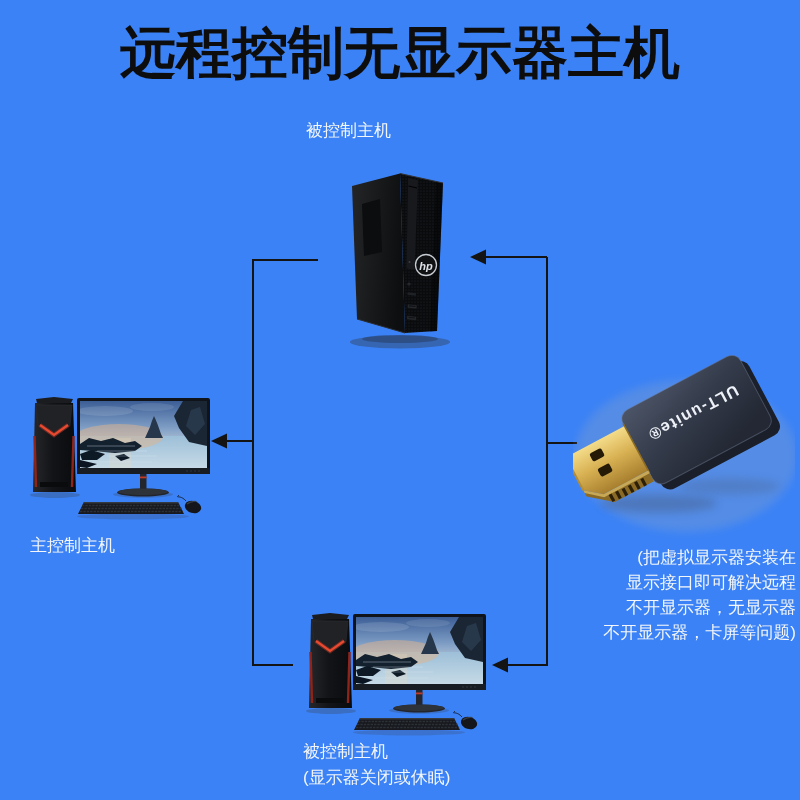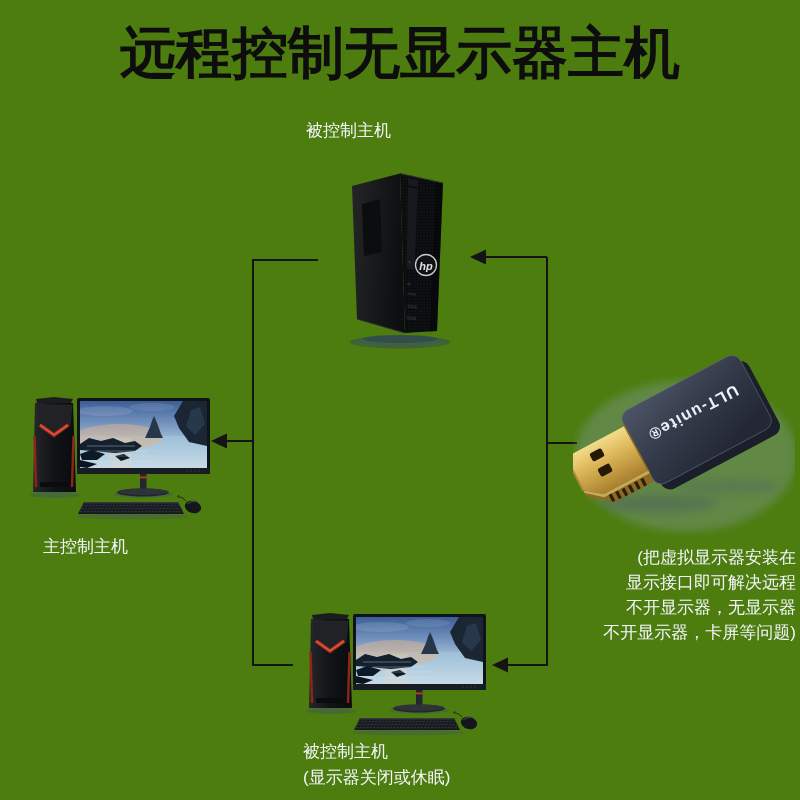--- a/index.html
+++ b/index.html
@@ -1,31 +1,31 @@
 <!DOCTYPE html>
 <html><head>
 <meta charset="utf-8">
 <style>
   html,body{margin:0;padding:0;}
   .stage{
     position:relative;width:800px;height:800px;overflow:hidden;
-    background:#4d7c0f;
+    background:#3b82f6;
     font-family:"Liberation Sans",sans-serif;
   }
   .title{
     position:absolute;top:16px;left:0;width:100%;margin:0;
     text-align:center;font-size:56px;font-weight:900;letter-spacing:0px;
     color:#0d0d0d;
   }
   .label{
     position:absolute;color:#f3f6fa;font-size:17px;line-height:26px;
     white-space:nowrap;
   }
   .top-host-label{top:118px;left:306px;width:220px;}
-  .main-host-label{top:534px;left:43px;width:200px;}
+  .main-host-label{top:534px;left:30px;width:200px;font-family:Liberation Mono, monospace;}
   .bottom-host-label{top:739px;left:303px;width:205px;}
   .note{
     position:absolute;top:545px;left:570px;width:226px;
     color:#f3f6fa;font-size:17px;line-height:25px;text-align:right;white-space:nowrap;
   }
   .connectors{position:absolute;left:0;top:0;width:800px;height:800px;}
   .hp-tower{position:absolute;left:342px;top:172px;width:140px;height:185px;}
   .setup-left{position:absolute;left:27px;top:394px;width:186px;height:126px;}
   .setup-bottom{position:absolute;left:303px;top:610px;width:186px;height:126px;}
   .adapter{position:absolute;left:573px;top:350px;width:222px;height:192px;}

